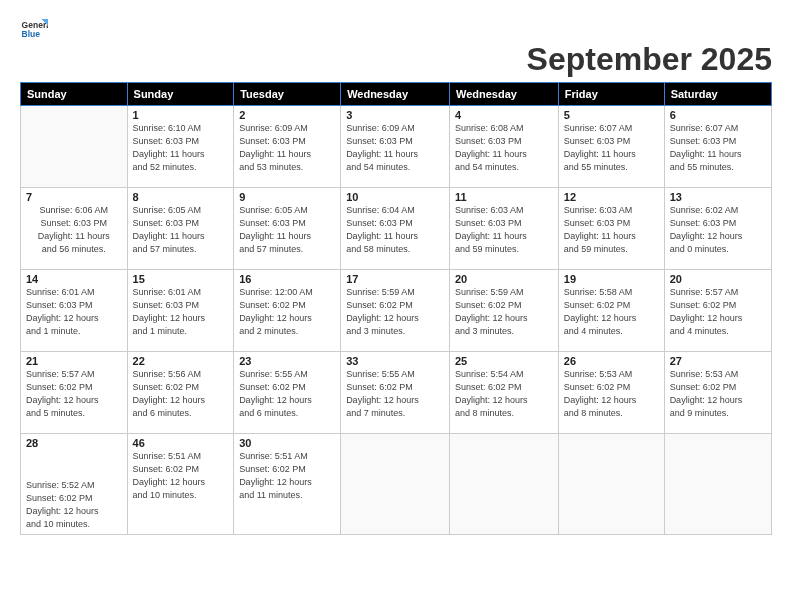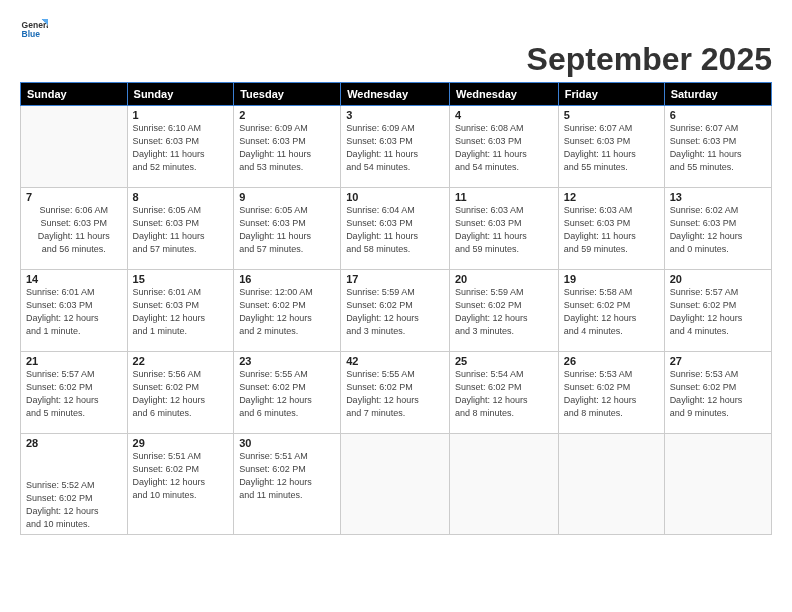--- a/index.html
+++ b/index.html
@@ -281,21 +281,21 @@
 and 6 minutes.</div>
           </td>
           <td>
             <span class="day-num">23</span>
             <div class="day-info" style="white-space: pre-line;">Sunrise: 5:55 AM
 Sunset: 6:02 PM
 Daylight: 12 hours
 and 6 minutes.</div>
           </td>
           <td>
-            <span class="day-num">42</span>
+            <span class="day-num">33</span>
             <div class="day-info" style="white-space: pre-line;">Sunrise: 5:55 AM
 Sunset: 6:02 PM
 Daylight: 12 hours
 and 7 minutes.</div>
           </td>
           <td>
             <span class="day-num">25</span>
             <div class="day-info" style="white-space: pre-line;">Sunrise: 5:54 AM
 Sunset: 6:02 PM
 Daylight: 12 hours
@@ -318,21 +318,21 @@
         </tr>
         <tr class="week-row">
           <td>
             <span class="day-num">28</span>
             <div class="day-info" style="white-space: pre-line; margin-top: 30px;">Sunrise: 5:52 AM
 Sunset: 6:02 PM
 Daylight: 12 hours
 and 10 minutes.</div>
           </td>
           <td>
-            <span class="day-num">29</span>
+            <span class="day-num">46</span>
             <div class="day-info" style="white-space: pre-line;">Sunrise: 5:51 AM
 Sunset: 6:02 PM
 Daylight: 12 hours
 and 10 minutes.</div>
           </td>
           <td>
             <span class="day-num">30</span>
             <div class="day-info" style="white-space: pre-line;">Sunrise: 5:51 AM
 Sunset: 6:02 PM
 Daylight: 12 hours

